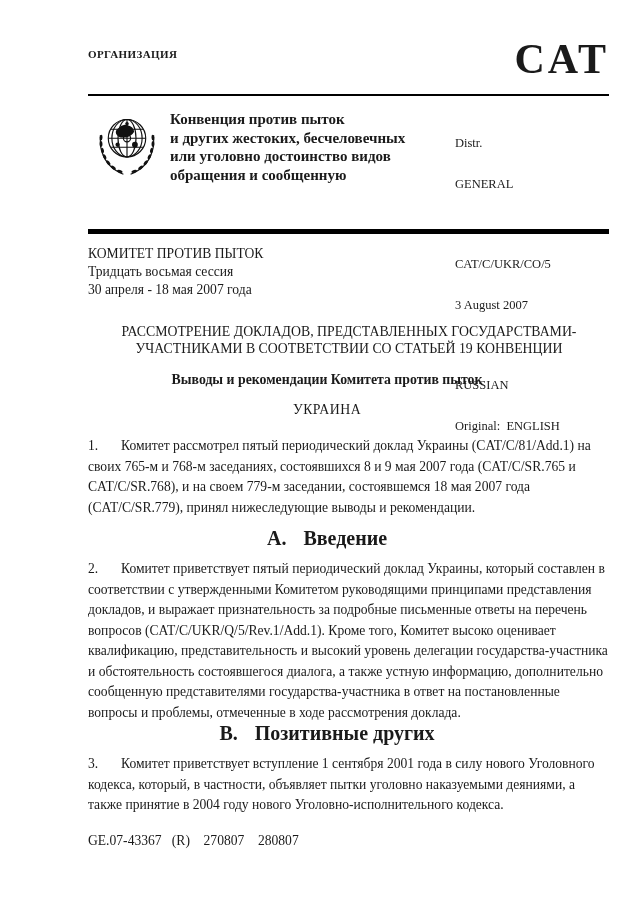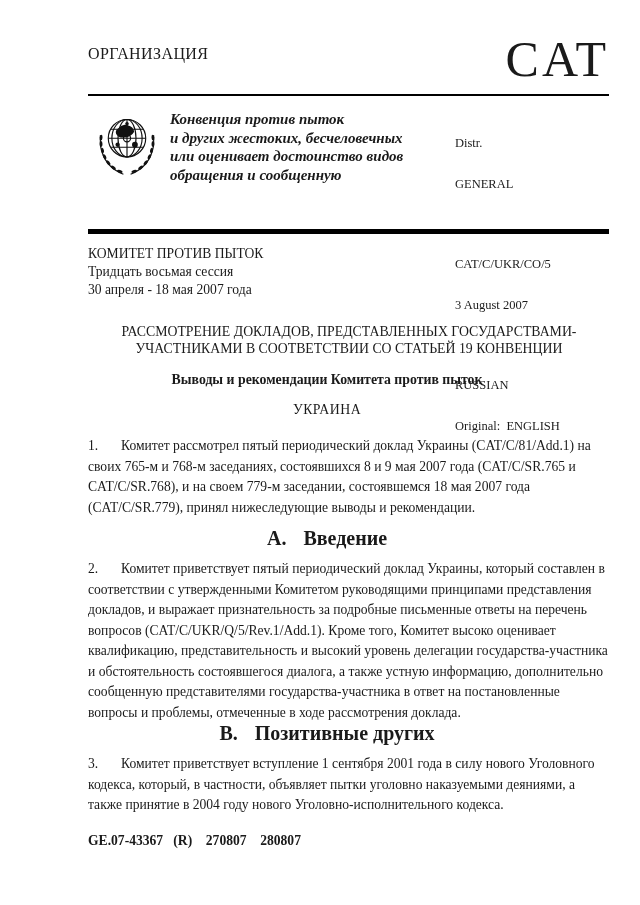--- a/index.html
+++ b/index.html
@@ -5,48 +5,48 @@
 <style>
   html,body { margin:0; padding:0; background:#e8e8e8; }
   .page {
     position:relative; width:640px; height:905px; margin:0 auto;
     background:#ffffff; overflow:hidden;
     font-family:"Liberation Serif", serif; color:#1a1a1a;
   }
   .abs { position:absolute; }
 
   
-  .org { left:88px; top:46px; font-weight:normal; font-size:16px; line-height:16px; letter-spacing:.4px; }
+  .org { left:88px; top:46px; font-weight:bold; font-size:11px; line-height:16px; letter-spacing:.4px; }
   .cat-symbol { left:88px; top:36px; width:521px; text-align:right;
-    font-weight:normal; font-size:50px; line-height:46px; letter-spacing:3px; }
+    font-weight:bold; font-size:42px; line-height:46px; letter-spacing:3px; }
   .rule-thin { left:88px; top:94px; width:521px; height:2px; background:#000; }
   .rule-thick { left:88px; top:229px; width:521px; height:5px; background:#000; }
 
   .emblem { left:91px; top:106px; }
-  .conv-title { left:170px; top:110px; font-weight:bold; font-size:15px; line-height:18.5px;font-style:italic; }
+  .conv-title { left:170px; top:110px; font-weight:bold; font-size:15px; line-height:18.5px; }
 
   .distr-block { left:455px; top:110px; font-size:12.5px; line-height:13.5px; }
   .distr-block .grp { margin-bottom:13px; white-space:pre; }
 
   
   .session { left:88px; top:245px; font-size:13.6px; line-height:18px; }
 
   
   .main-title { left:88px; top:324px; width:522px; text-align:center;
     font-weight:normal; font-size:13.8px; line-height:16.5px; }
   .subtitle { left:88px; top:372px; width:478px; text-align:center; font-weight:bold; font-size:13.8px; }
   .country { left:88px; top:402px; width:478px; text-align:center; font-weight:normal; font-size:13.8px; letter-spacing:.5px; }
   .sec { left:88px; width:478px; text-align:center; font-weight:bold; font-size:20px; }
   .sec-label { margin-right:17px; }
 
   
   .para { left:88px; width:520px; font-size:13.6px; line-height:20.5px; text-align:left; }
   .pnum { display:inline-block; width:33px; }
 
-  .footer { left:88px; top:833px; font-size:13.6px; white-space:pre;font-weight:bold; }
+  .footer { left:88px; top:833px; font-size:13.6px; white-space:pre; }
 </style>
 </head>
 <body>
 
 <div class="page">
 
   <div class="abs org">
     <div>ОРГАНИЗАЦИЯ</div>
   </div>
 
@@ -91,21 +91,21 @@
         <ellipse cx="84" cy="59" rx="4" ry="2" transform="rotate(-78 84 59)"></ellipse>
         <ellipse cx="86" cy="50" rx="4" ry="2" transform="rotate(-88 86 50)"></ellipse>
         <ellipse cx="86" cy="41" rx="4" ry="2" transform="rotate(-95 86 41)"></ellipse>
       </g>
     </svg>
   </div>
 
   <div class="abs conv-title">
     <div>Конвенция против пыток</div>
     <div>и других жестоких, бесчеловечных</div>
-    <div>или оценивает достоинство видов</div>
+    <div>или уголовно достоинство видов</div>
     <div>обращения и сообщенную</div>
   </div>
 
   <div class="abs distr-block">
     <div class="grp">
       <div>Distr.</div>
       <div>GENERAL</div>
     </div>
     <div class="grp">
       <div>CAT/C/UKR/CO/5</div>

